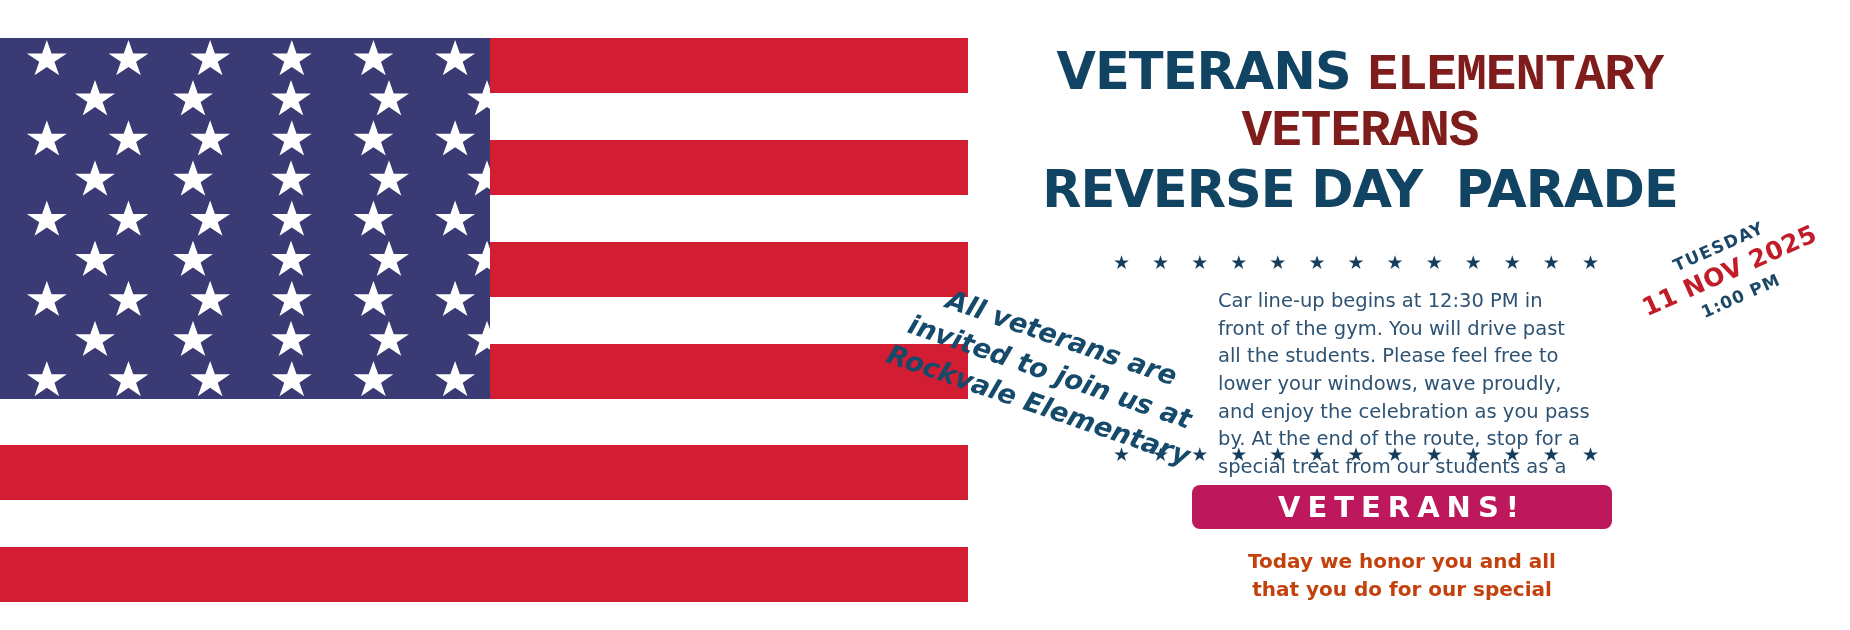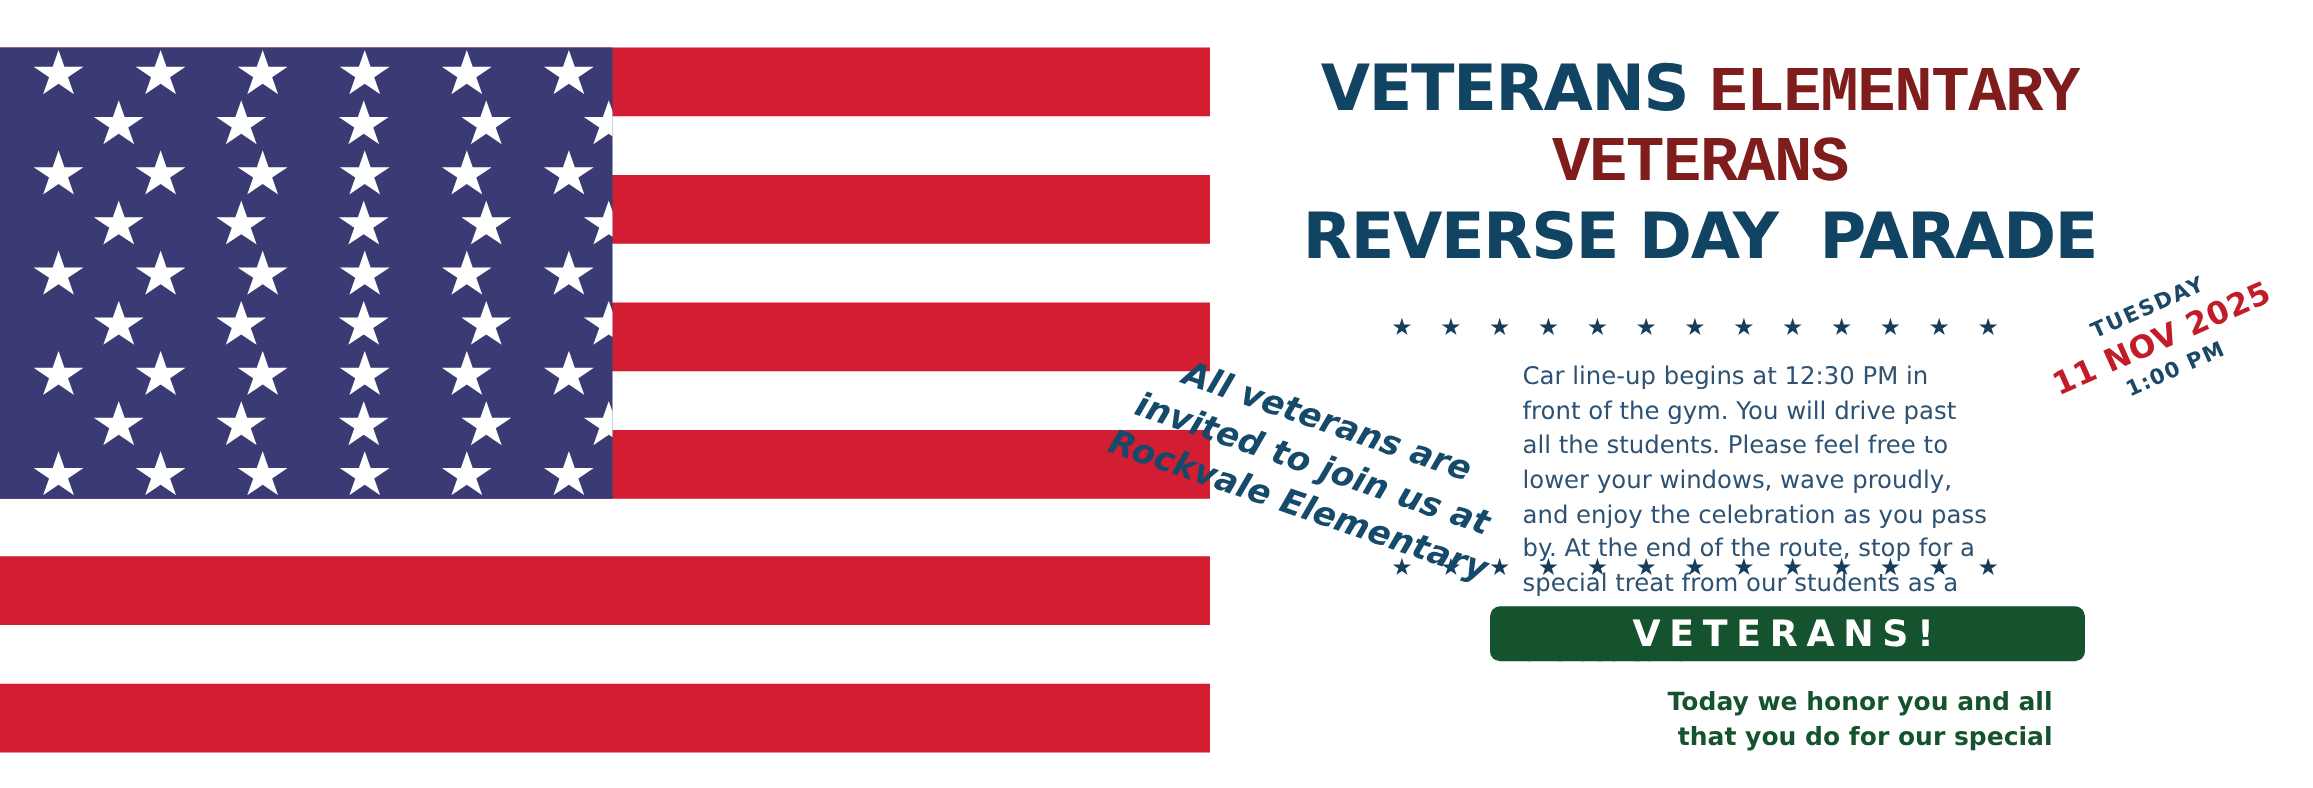--- a/index.html
+++ b/index.html
@@ -75,32 +75,32 @@
   #invite{
     position:absolute;left:-180px;top:318px;width:440px;
     transform:rotate(19deg);transform-origin:center center;
     text-align:center;color:#164A6B;
     font-family:"DejaVu Sans", sans-serif;font-weight:bold;
     font-size:27px;line-height:1.32;font-style:italic;
   }
 
   
   #veterans-banner{
-    position:absolute;left:182px;top:485px;width:476px;height:44px;
-    background:#14532d;border-radius:8px;
+    position:absolute;left:182px;top:485px;width:420px;height:44px;
+    background:#be185d;border-radius:8px;
     display:flex;align-items:center;justify-content:center;
   }
   #veterans-banner span{
     color:#ffffff;font-family:"DejaVu Sans", sans-serif;font-weight:bold;
     font-size:29px;letter-spacing:7px;line-height:1;
   }
 
   #tagline{
-    position:absolute;left:152px;top:548px;width:480px;text-align:right;
-    color:#14532d;font-family:"DejaVu Sans", sans-serif;font-weight:bold;
+    position:absolute;left:152px;top:548px;width:480px;text-align:center;
+    color:#c2410c;font-family:"DejaVu Sans", sans-serif;font-weight:bold;
     font-size:20px;line-height:1.38;
   }
 </style>
 </head>
 <body>
 
 <div id="flag">
   <div class="stripe s1"></div>
   <div class="stripe s2"></div>
   <div class="stripe s3"></div>

